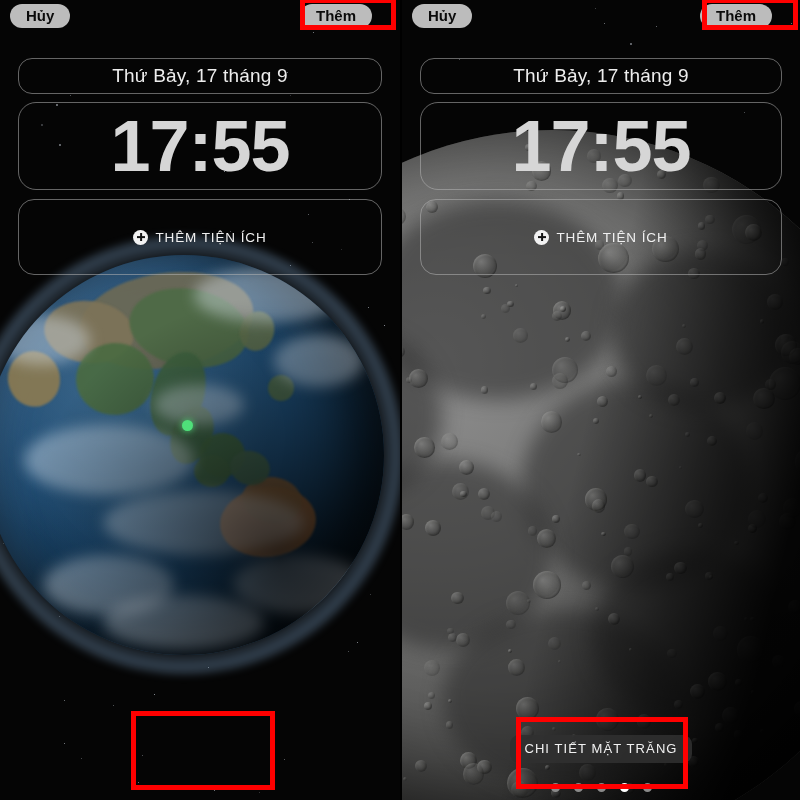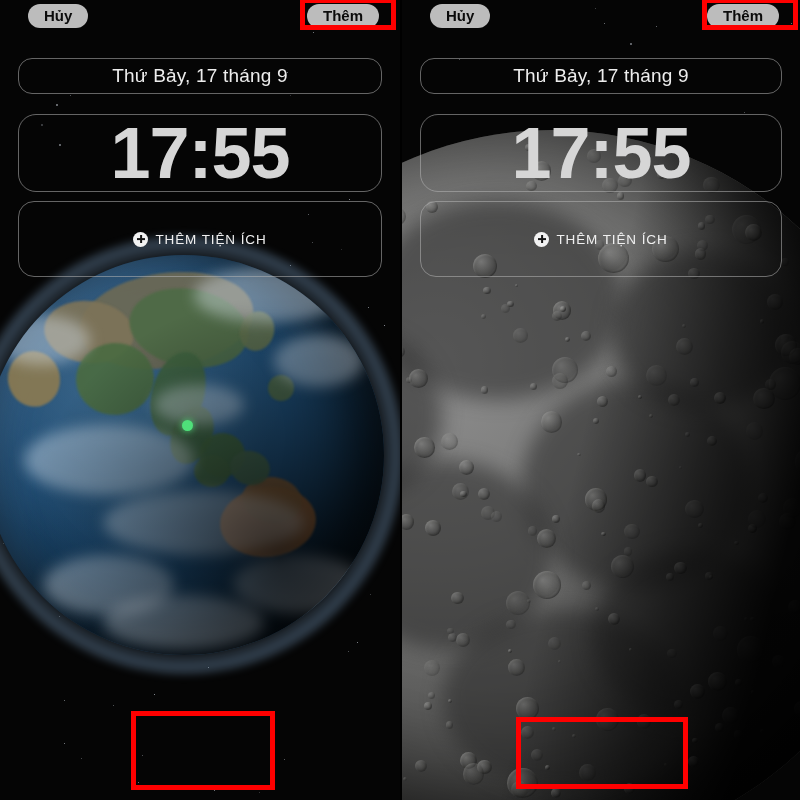--- a/index.html
+++ b/index.html
@@ -101,37 +101,37 @@
     color:#0b0b0b;
     border:none;
     border-radius:14px;
     font-size:15px;
     font-weight:bold;
     font-family:"Liberation Sans", sans-serif;
     padding:4px 16px 5px;
     line-height:1;
     cursor:pointer;
   }
-  .btn-cancel { left:28px; }
-  .btn-add    { right:21px; }
+  .btn-cancel { left:10px; }
+  .btn-add    { right:28px; }
 
   
   .widgets { position:absolute; left:18px; right:18px; top:58px; z-index:30; }
   .wbox {
     border:1.4px solid rgba(180,180,180,0.55);
     border-radius:14px;
     display:flex; align-items:center; justify-content:center;
     background:rgba(0,0,0,0.0);
   }
   .w-date { height:36px; }
   .w-date span {
     color:#ededed; font-size:19px; letter-spacing:0.2px;
   }
   .w-time {
-    height:78px; margin-top:20px; border-radius:18px;
+    height:88px; margin-top:8px; border-radius:18px;
   }
   .w-time span {
     color:#d6d6d6;
     font-size:72px;
     font-weight:bold;
     letter-spacing:-1px;
     line-height:1;
     font-family:"Liberation Sans", sans-serif;
   }
   .w-slot {
@@ -564,18 +564,28 @@
         <span>17:55</span>
       </div>
       <div class="wbox w-slot">
         <div class="add-widget">
           <span class="plus-icon"></span>
           <span>THÊM TIỆN ÍCH</span>
         </div>
       </div>
     </div>
 
+    <div class="bottom">
+      <div class="style-pill">CHI TIẾT MẶT TRĂNG</div>
+      <div class="dots" id="dots-right">
+          <div class="dot"></div>
+          <div class="dot"></div>
+          <div class="dot"></div>
+          <div class="dot active"></div>
+          <div class="dot"></div>
+        </div>
+    </div>
 
     <div class="redbox" style="left:300px; top:-2px; width:96px; height:32px;"></div>
     <div class="redbox" style="left:114px; top:717px; width:172px; height:72px;"></div>
   </div>
 
 </div>
 
 </body></html>

